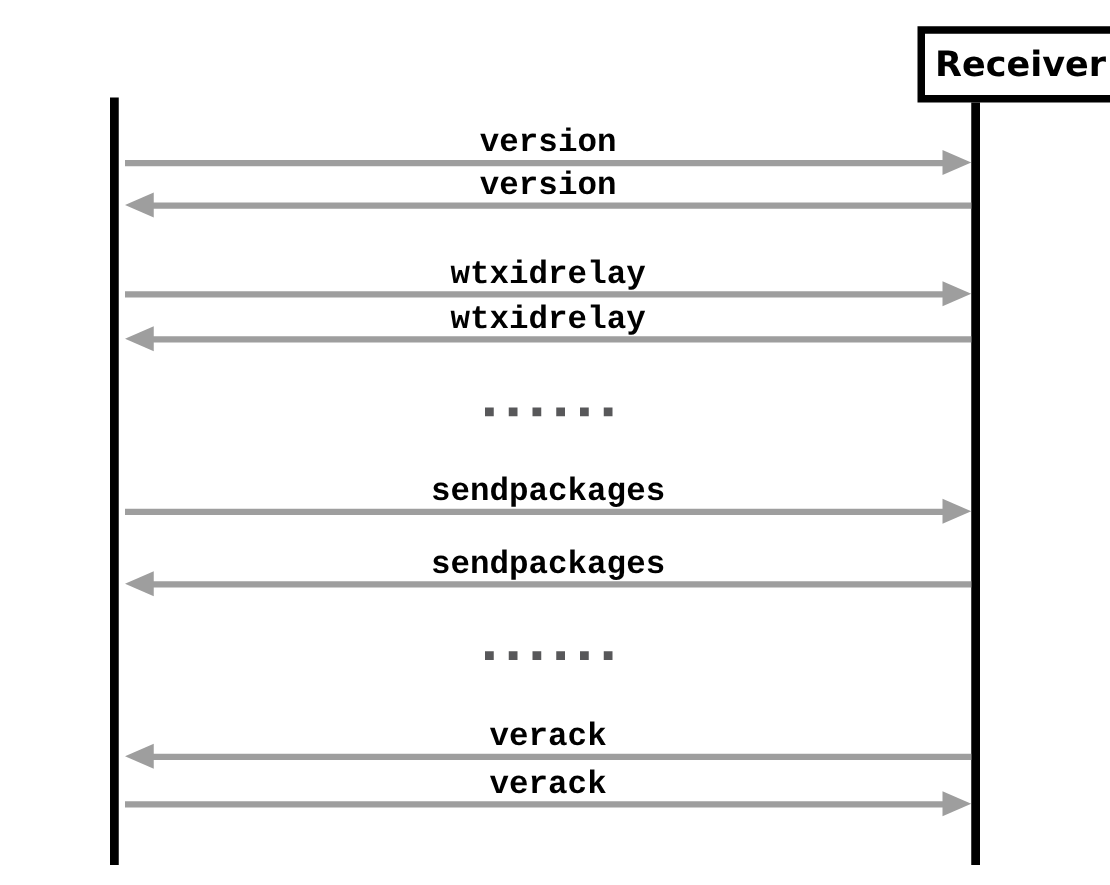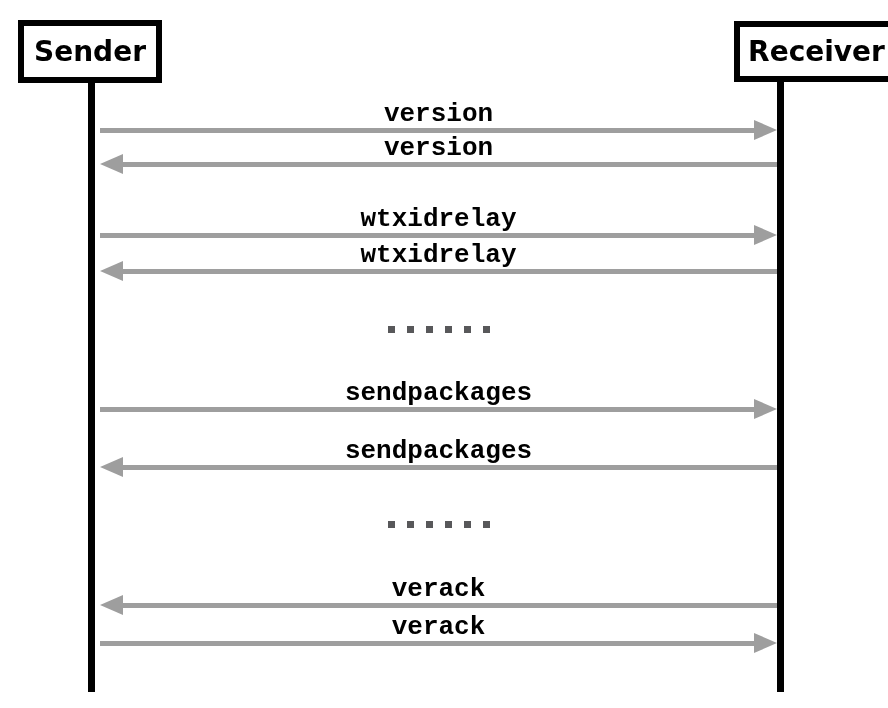--- a/index.html
+++ b/index.html
@@ -81,23 +81,20 @@
     height: 7px;
     background: var(--dots, #58585a);
     display: block;
   }
 </style>
 </head>
 <body>
 
 <div id="stage" style="--bg: #ffffff; --ink: #000000; --arrow: #9e9e9e; --dots: #58585a;">
 
-  <div class="actor-box" id="sender-box">
-    <span>Sender</span>
-  </div>
 
   <div class="actor-box" id="receiver-box">
     <span>Receiver</span>
   </div>
 
   <div class="lifeline" id="sender-lifeline"></div>
   <div class="lifeline" id="receiver-lifeline"></div>
 
   <div id="messages-layer">
       <div class="msg-label" style="top: 101px;">version</div>

